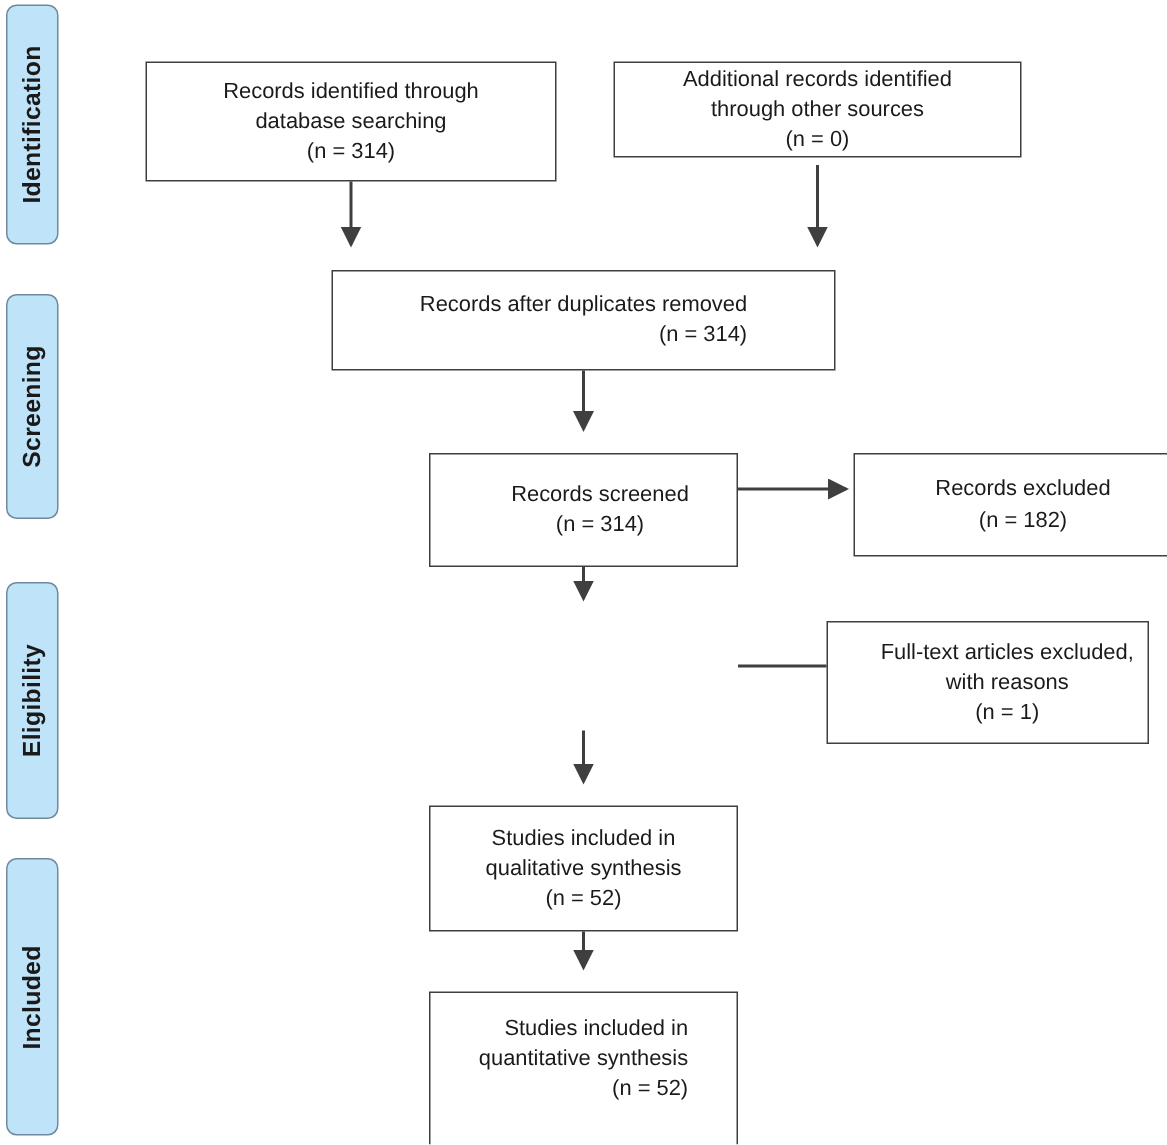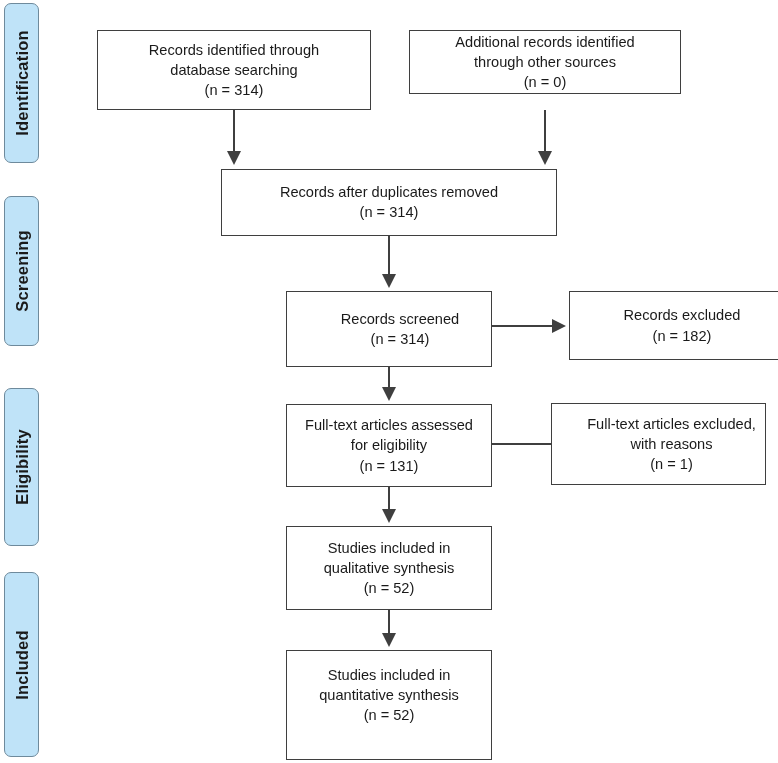--- a/index.html
+++ b/index.html
@@ -45,29 +45,31 @@
   .flow-box {
     position: absolute;
     background: #ffffff;
     border: 1.6px solid #3f3f3f;
     box-sizing: border-box;
     display: flex;
     align-items: center;
     justify-content: center;
     text-align: center;
     padding: 4px 6px;
+    margin-top: 11px;
   }
   .flow-box .box-text {
     font-size: 14.6px;
     line-height: 1.38;
     color: #1a1a1a;
     white-space: pre-line;
   }
   .flow-box.align-top .box-text {
     align-self: flex-start;
+    text-align: right;
   }
 
   
   .connector {
     position: absolute;
     pointer-events: none;
   }
   .connector svg {
     display: block;
     overflow: visible;
@@ -140,25 +142,20 @@
   <div class="flow-box" style="left:286px; top:291px; width:206px; height:76px;padding-left:28px;">
     <span class="box-text">Records screened
 (n = 314)</span>
   </div>
 
   <div class="flow-box" style="left:569px; top:291px; width:226px; height:69px;">
     <span class="box-text">Records excluded
 (n = 182)</span>
   </div>
 
-  <div class="flow-box" style="left:286px; top:404px; width:206px; height:83px;">
-    <span class="box-text">Full-text articles assessed
-for eligibility
-(n = 131)</span>
-  </div>
 
   <div class="flow-box" style="left:551px; top:403px; width:215px; height:82px;padding-left:32px;">
     <span class="box-text">Full-text articles excluded,
 with reasons
 (n = 1)</span>
   </div>
 
   <div class="flow-box" style="left:286px; top:526px; width:206px; height:84px;">
     <span class="box-text">Studies included in
 qualitative synthesis

